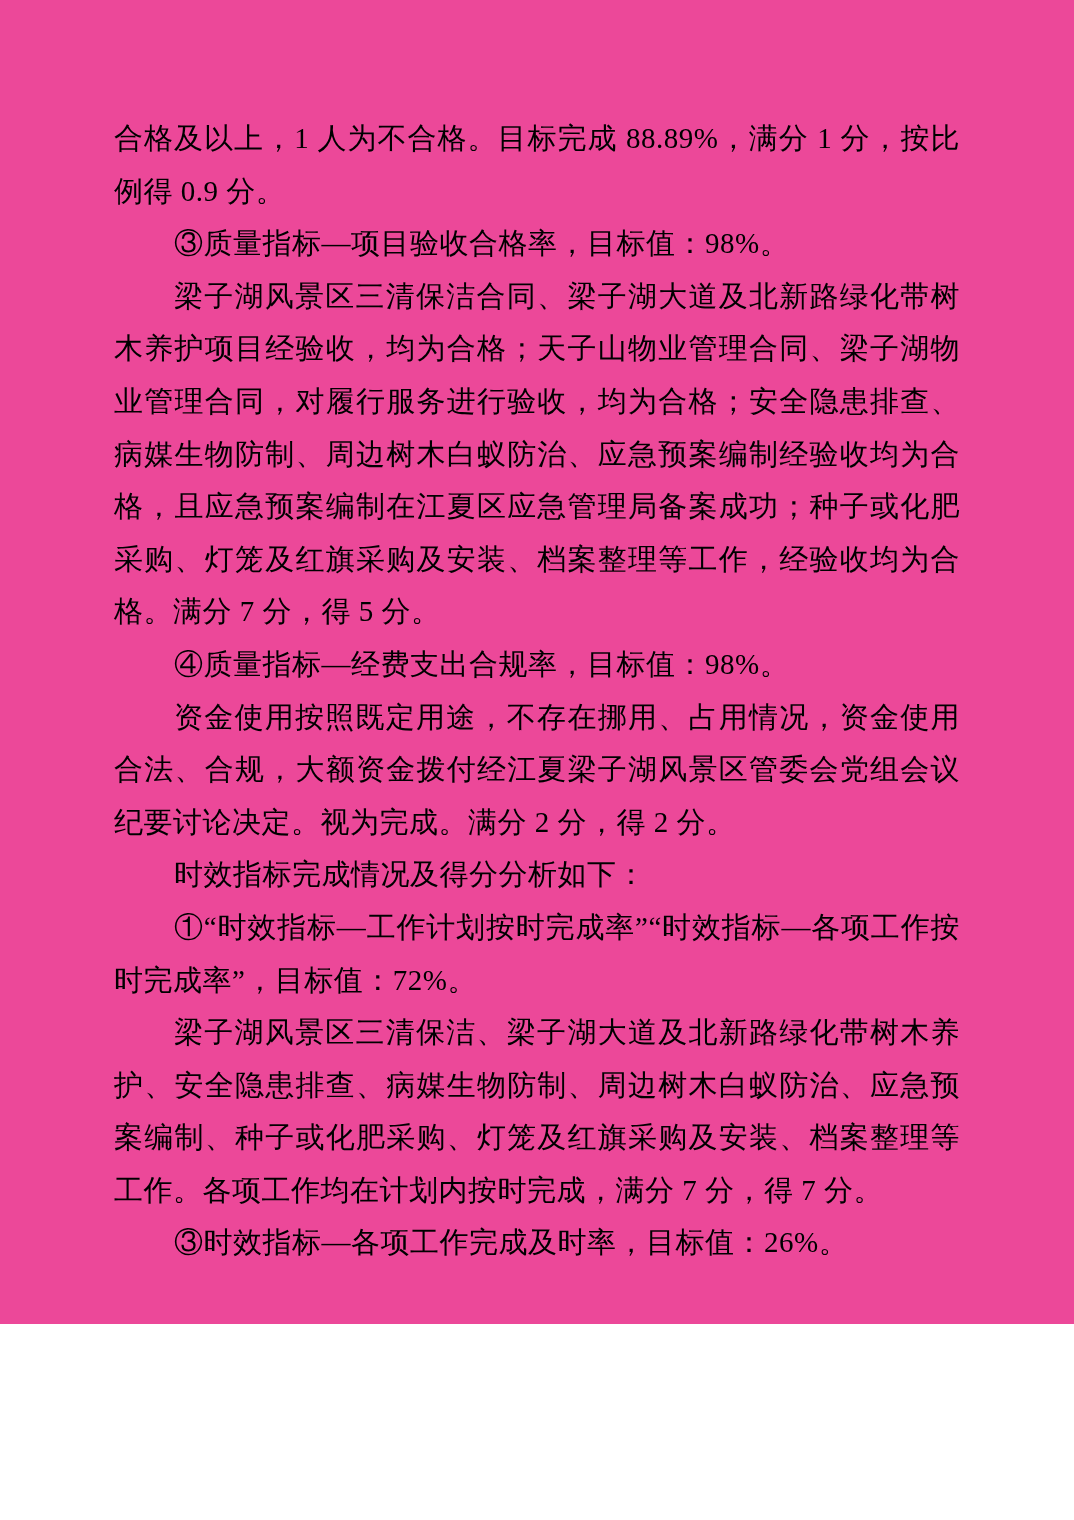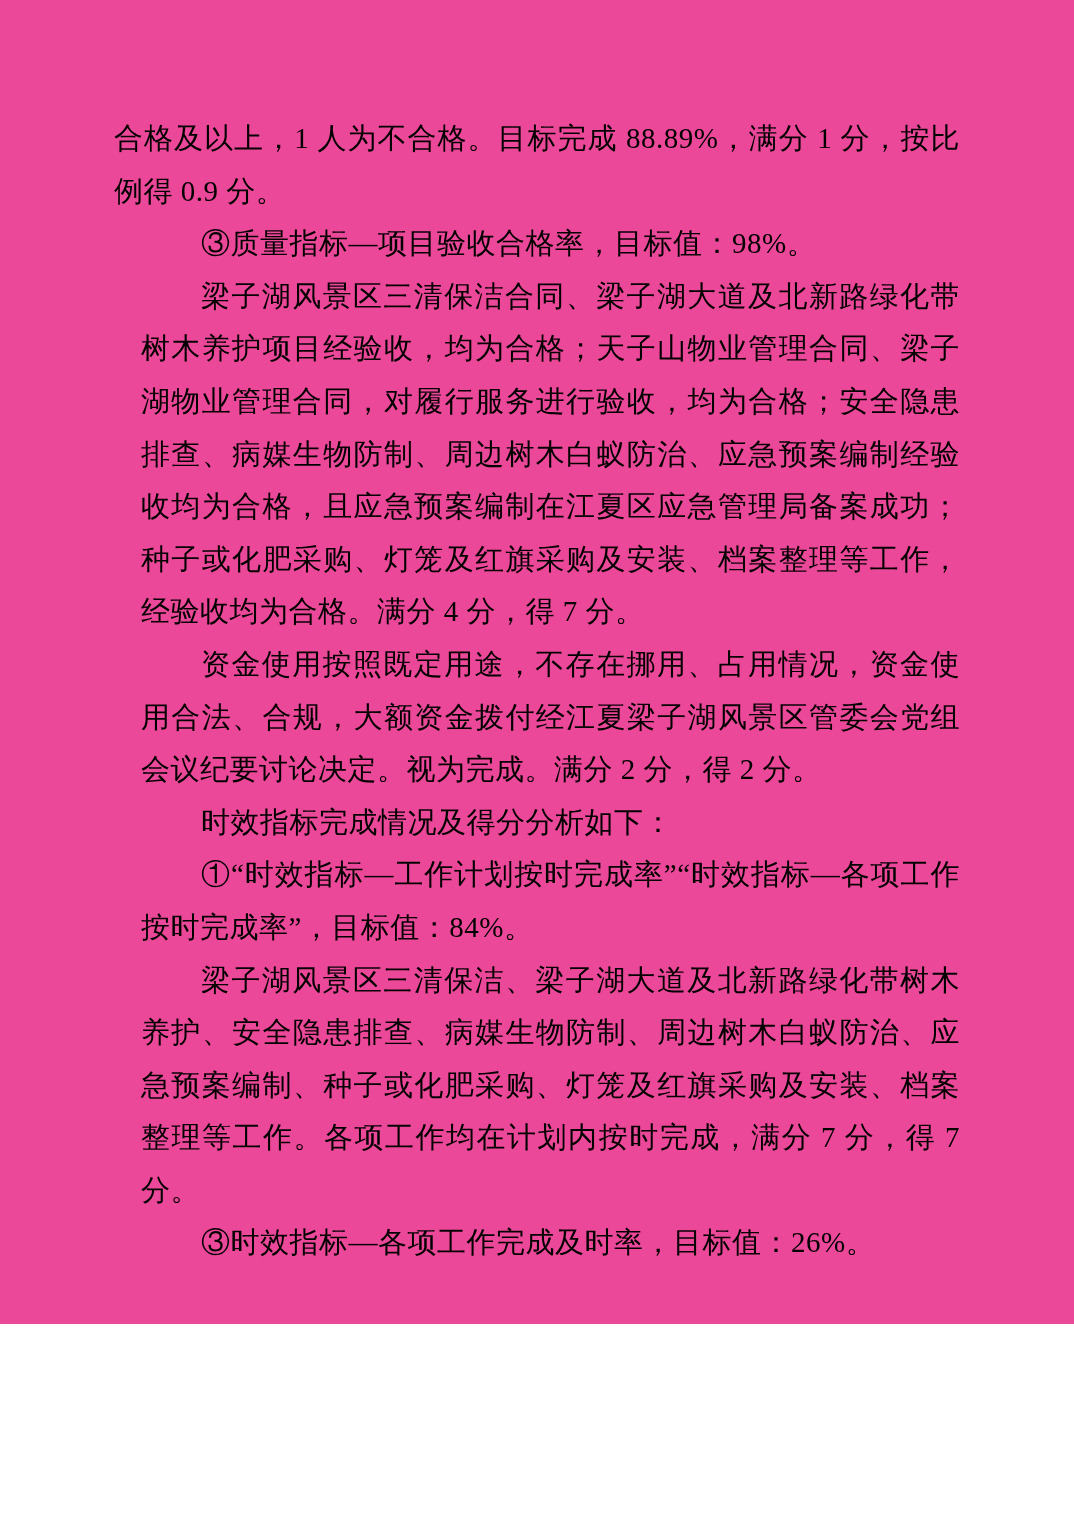--- a/index.html
+++ b/index.html
@@ -25,41 +25,41 @@
   .para {
     margin: 0;
     font-size: 29px;
     line-height: 52.6px;
     text-align: justify;
     letter-spacing: 0.5px;
     word-break: break-all;
   }
   .para.indent {
     text-indent: 60px;
-    margin-left: 27px;
   }
   .page-number {
     position: absolute;
     top: 1432px;
     left: 0;
     width: 100%;
     text-align: center;
     font-size: 21px;
     line-height: 28px;
     color: #000000;
   }
 </style>
 </head>
 <body>
 
 <div class="page">
   <div class="content">
     <p class="para">合格及以上，1 人为不合格。目标完成 88.89%，满分 1 分，按比例得 0.9 分。</p>
     <p class="para indent">③质量指标—项目验收合格率，目标值：98%。</p>
-    <p class="para indent">梁子湖风景区三清保洁合同、梁子湖大道及北新路绿化带树木养护项目经验收，均为合格；天子山物业管理合同、梁子湖物业管理合同，对履行服务进行验收，均为合格；安全隐患排查、病媒生物防制、周边树木白蚁防治、应急预案编制经验收均为合格，且应急预案编制在江夏区应急管理局备案成功；种子或化肥采购、灯笼及红旗采购及安装、档案整理等工作，经验收均为合格。满分 4 分，得 7 分。</p>
+    <p class="para indent">梁子湖风景区三清保洁合同、梁子湖大道及北新路绿化带树木养护项目经验收，均为合格；天子山物业管理合同、梁子湖物业管理合同，对履行服务进行验收，均为合格；安全隐患排查、病媒生物防制、周边树木白蚁防治、应急预案编制经验收均为合格，且应急预案编制在江夏区应急管理局备案成功；种子或化肥采购、灯笼及红旗采购及安装、档案整理等工作，经验收均为合格。满分 7 分，得 5 分。</p>
+    <p class="para indent">④质量指标—经费支出合规率，目标值：98%。</p>
     <p class="para indent">资金使用按照既定用途，不存在挪用、占用情况，资金使用合法、合规，大额资金拨付经江夏梁子湖风景区管委会党组会议纪要讨论决定。视为完成。满分 2 分，得 2 分。</p>
     <p class="para indent">时效指标完成情况及得分分析如下：</p>
-    <p class="para indent">①“时效指标—工作计划按时完成率”“时效指标—各项工作按时完成率”，目标值：84%。</p>
+    <p class="para indent">①“时效指标—工作计划按时完成率”“时效指标—各项工作按时完成率”，目标值：72%。</p>
     <p class="para indent">梁子湖风景区三清保洁、梁子湖大道及北新路绿化带树木养护、安全隐患排查、病媒生物防制、周边树木白蚁防治、应急预案编制、种子或化肥采购、灯笼及红旗采购及安装、档案整理等工作。各项工作均在计划内按时完成，满分 7 分，得 7 分。</p>
     <p class="para indent">③时效指标—各项工作完成及时率，目标值：26%。</p>
   </div>
   <div class="page-number">58</div>
 </div>
 
 </body></html>

